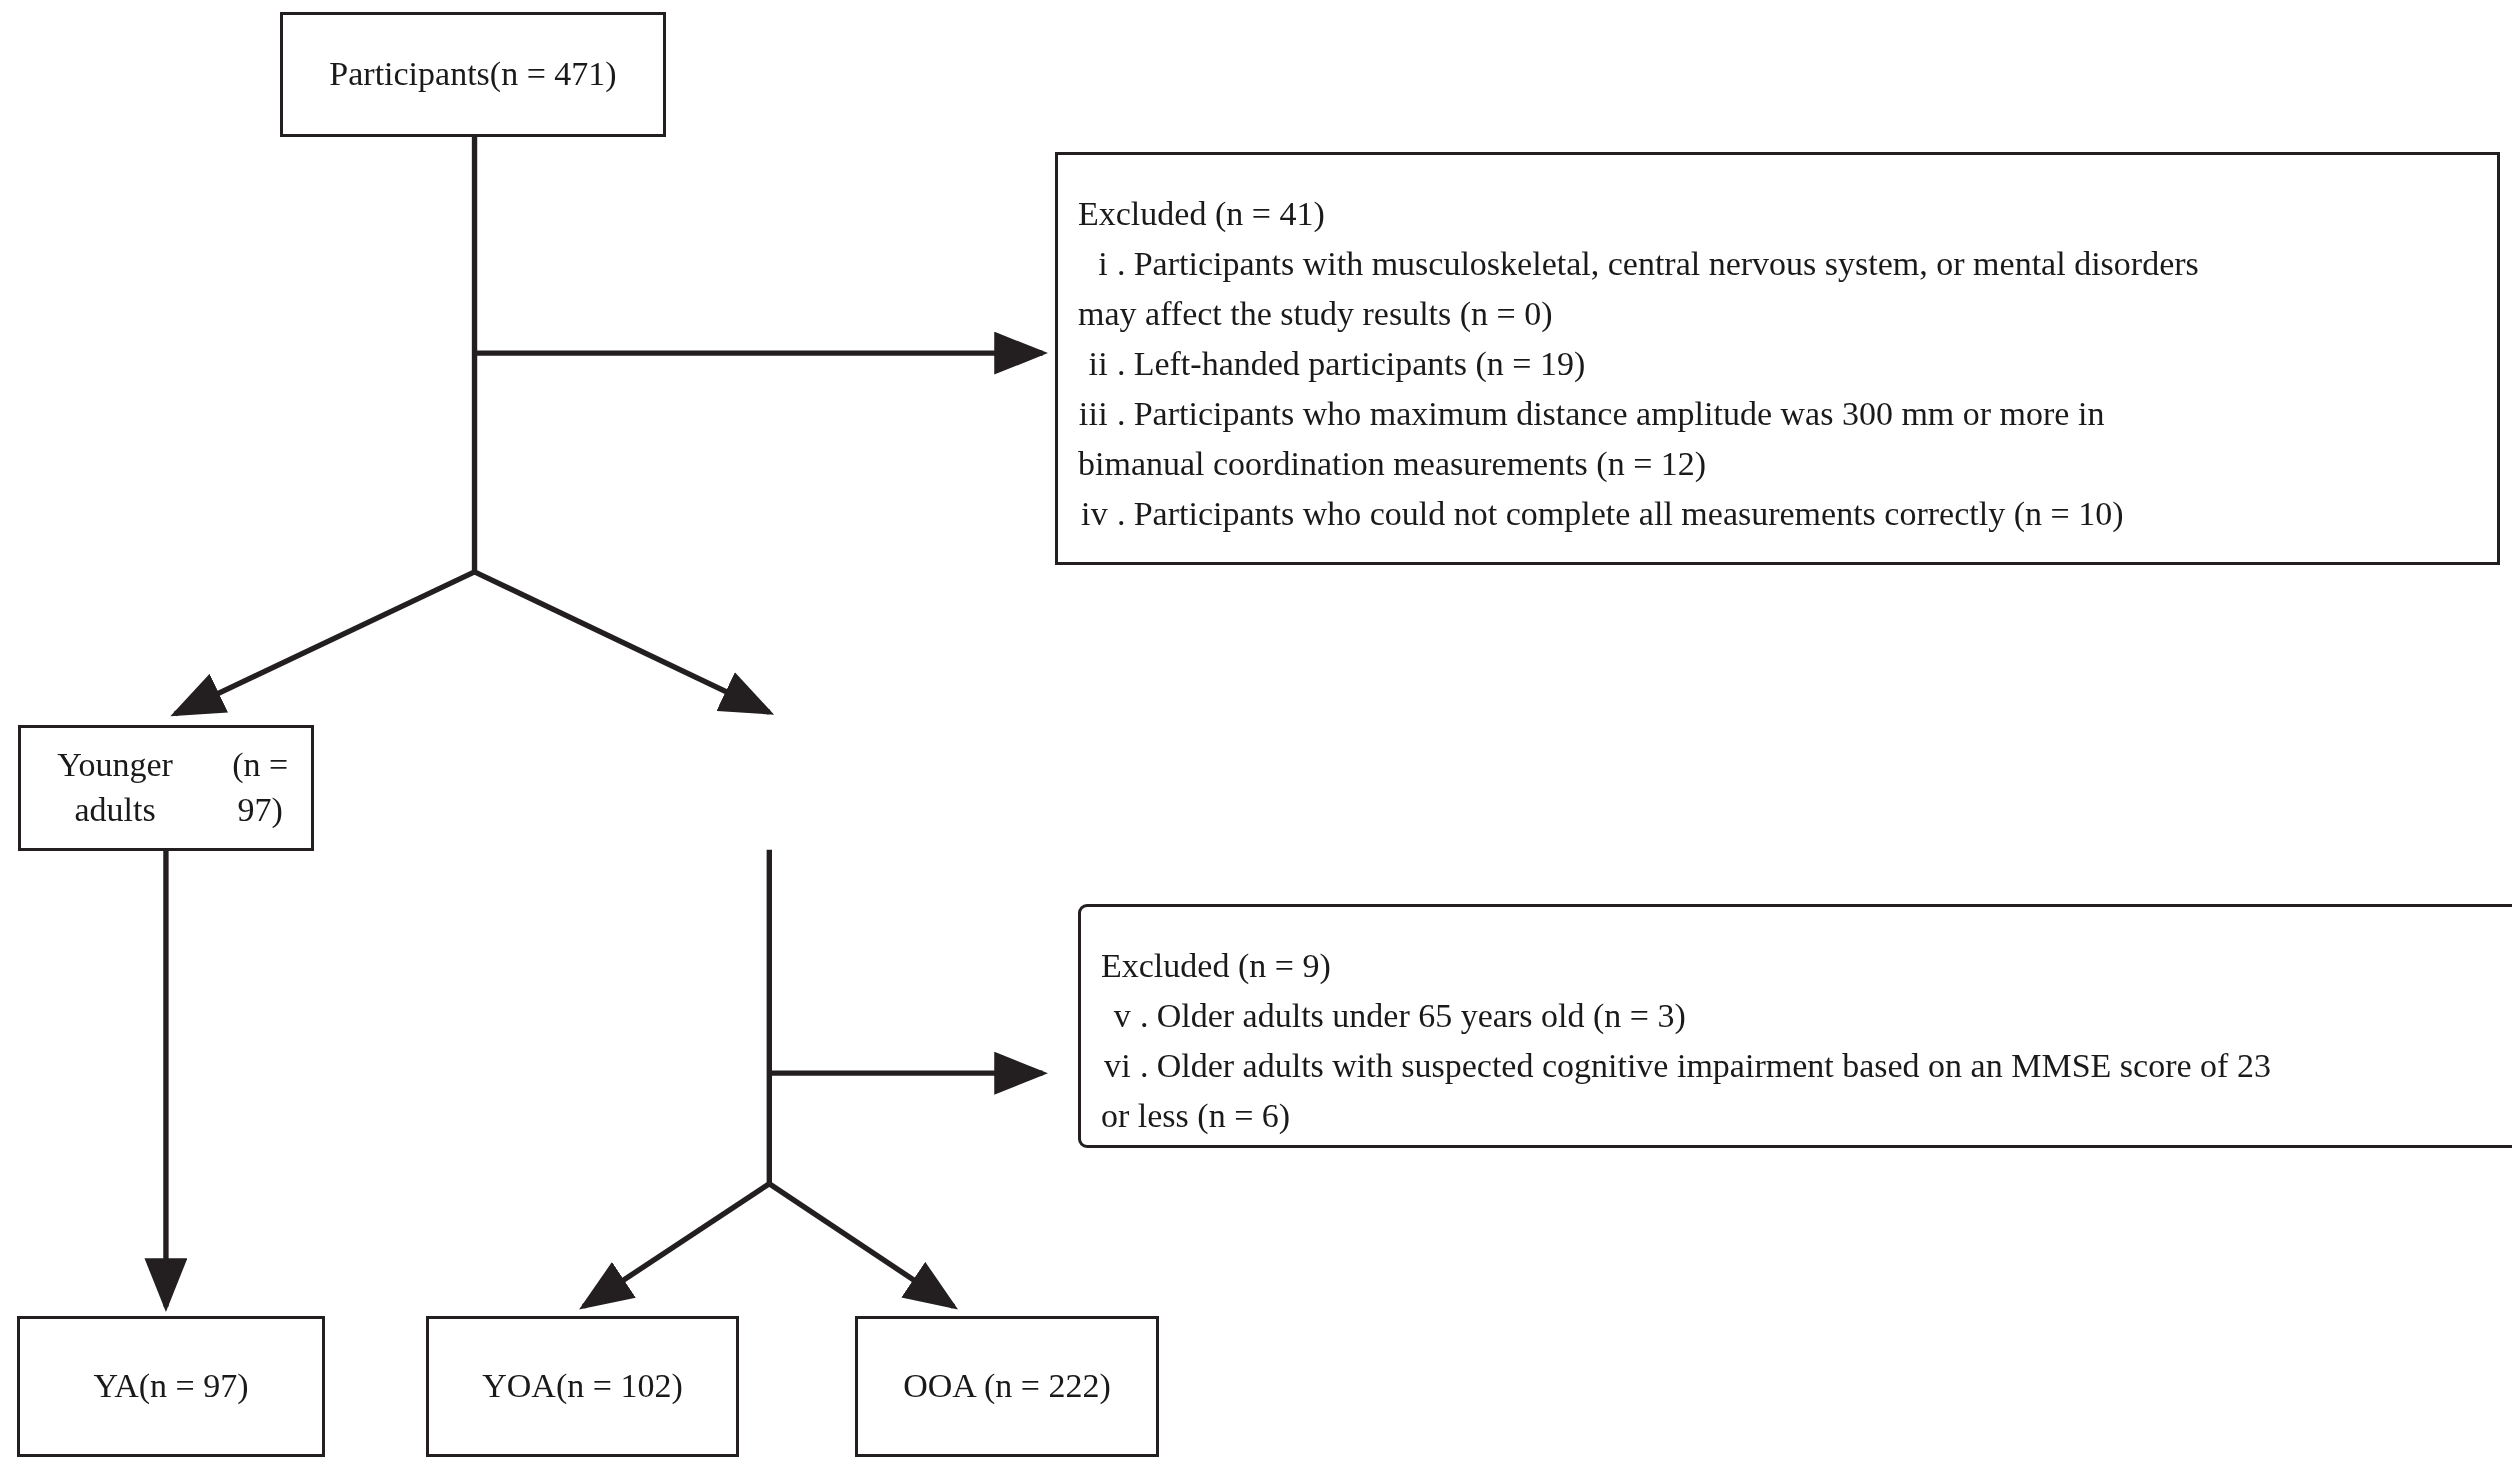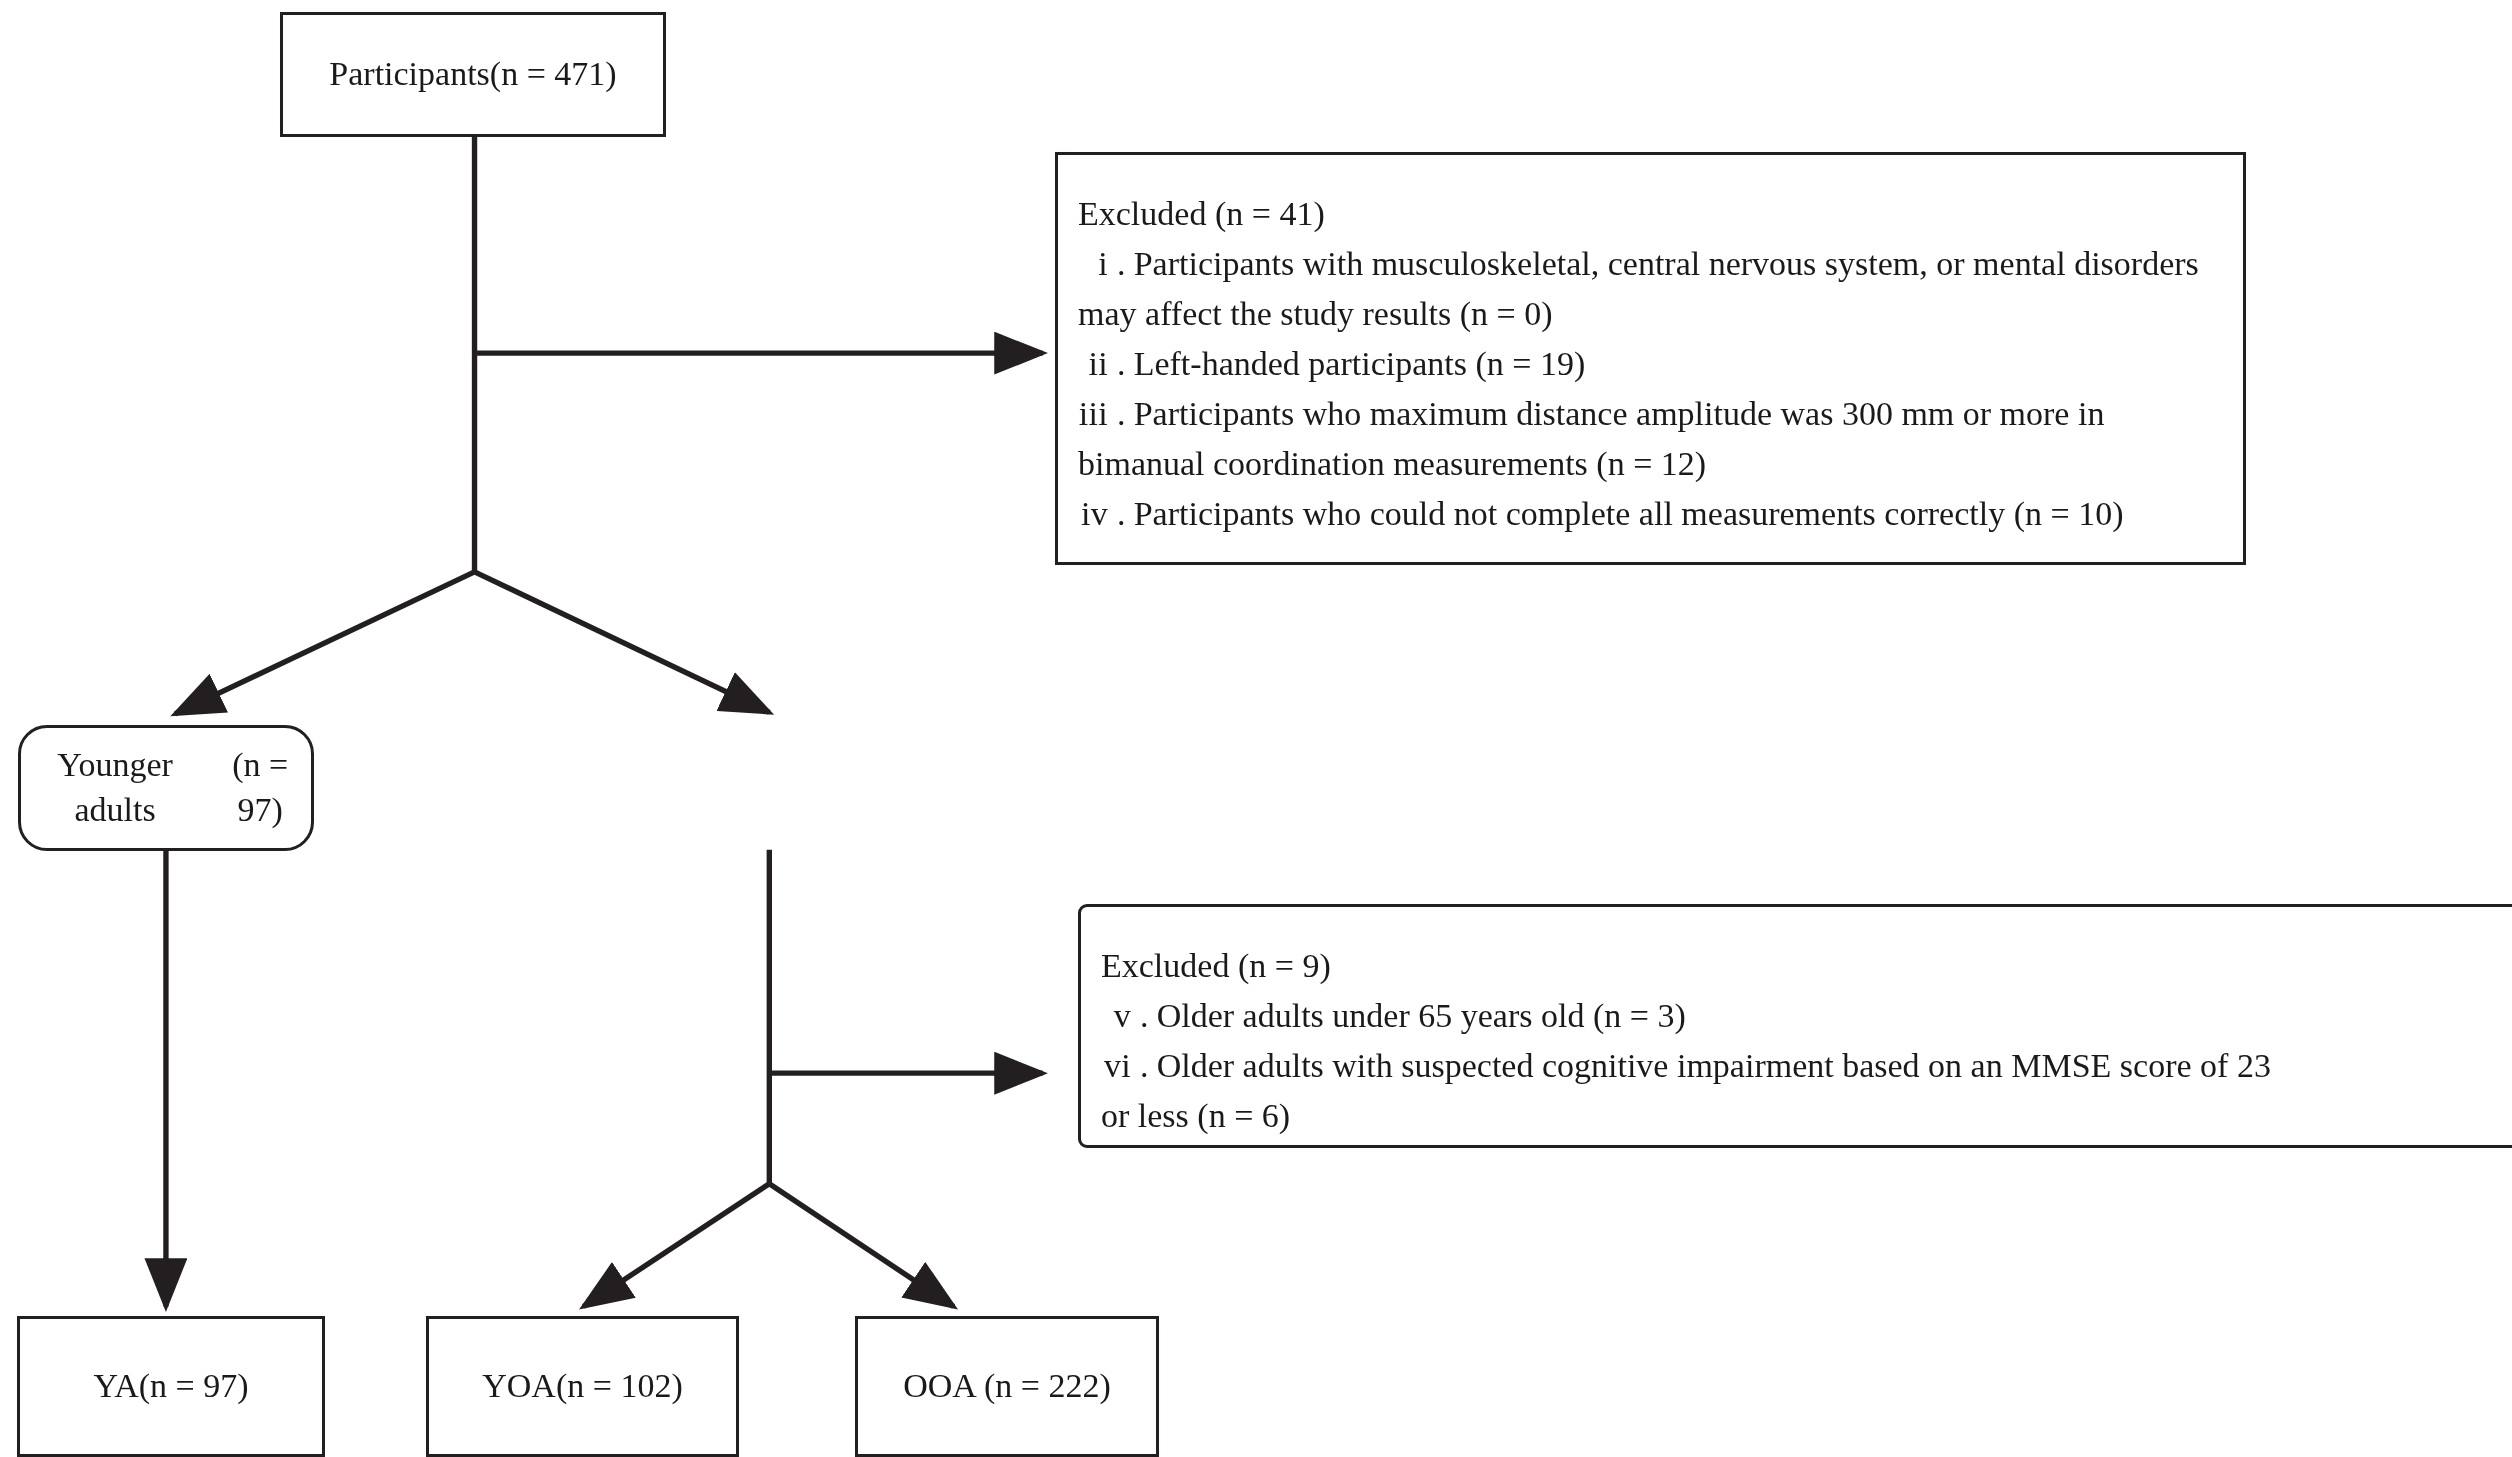--- a/index.html
+++ b/index.html
@@ -60,27 +60,27 @@
     width: 48px;
     text-align: right;
     letter-spacing: 0.4px;
   }
   .panel .num::after { content: " ."; }
   .panel .numspace { padding-right: 7.7px; }
   .panel .wrapline { display: block; white-space: nowrap; }
 
   
   #node-participants { left: 280px; top: 11.5px; width: 386px; height: 125px; }
-  #node-younger      { left: 17.7px;  top: 725px; width: 296px; height: 126px; border-radius: 29px; }
+  #node-younger      { left: 17.7px;  top: 725px; width: 296px; height: 126px; }
   #node-older        { left: 626px; top: 722px; width: 300px; height: 127px; }
   #node-ya           { left: 17px;  top: 1316px; width: 308px; height: 141px; }
   #node-yoa          { left: 426px; top: 1316px; width: 313px; height: 141px; }
   #node-ooa          { left: 855px;top: 1316px; width: 304px; height: 141px; gap: 7px; }
 
-  #panel-excluded-1  { left: 1055px; top: 152px;  width: 1191px; height: 413px; }
+  #panel-excluded-1  { left: 1055px; top: 152px;  width: 1445px; height: 413px; }
   #panel-excluded-2  { left: 1078px; top: 904px; width: 1665px; height: 244px; border-radius: 9px; }
 </style>
 </head>
 <body>
 
 <div id="canvas">
 
   <svg id="connectors" viewBox="0 0 3272 1898" xmlns="http://www.w3.org/2000/svg">
     <defs>
       <marker id="arrowhead" markerWidth="10" markerHeight="8" refX="9" refY="4" orient="auto" markerUnits="strokeWidth">

